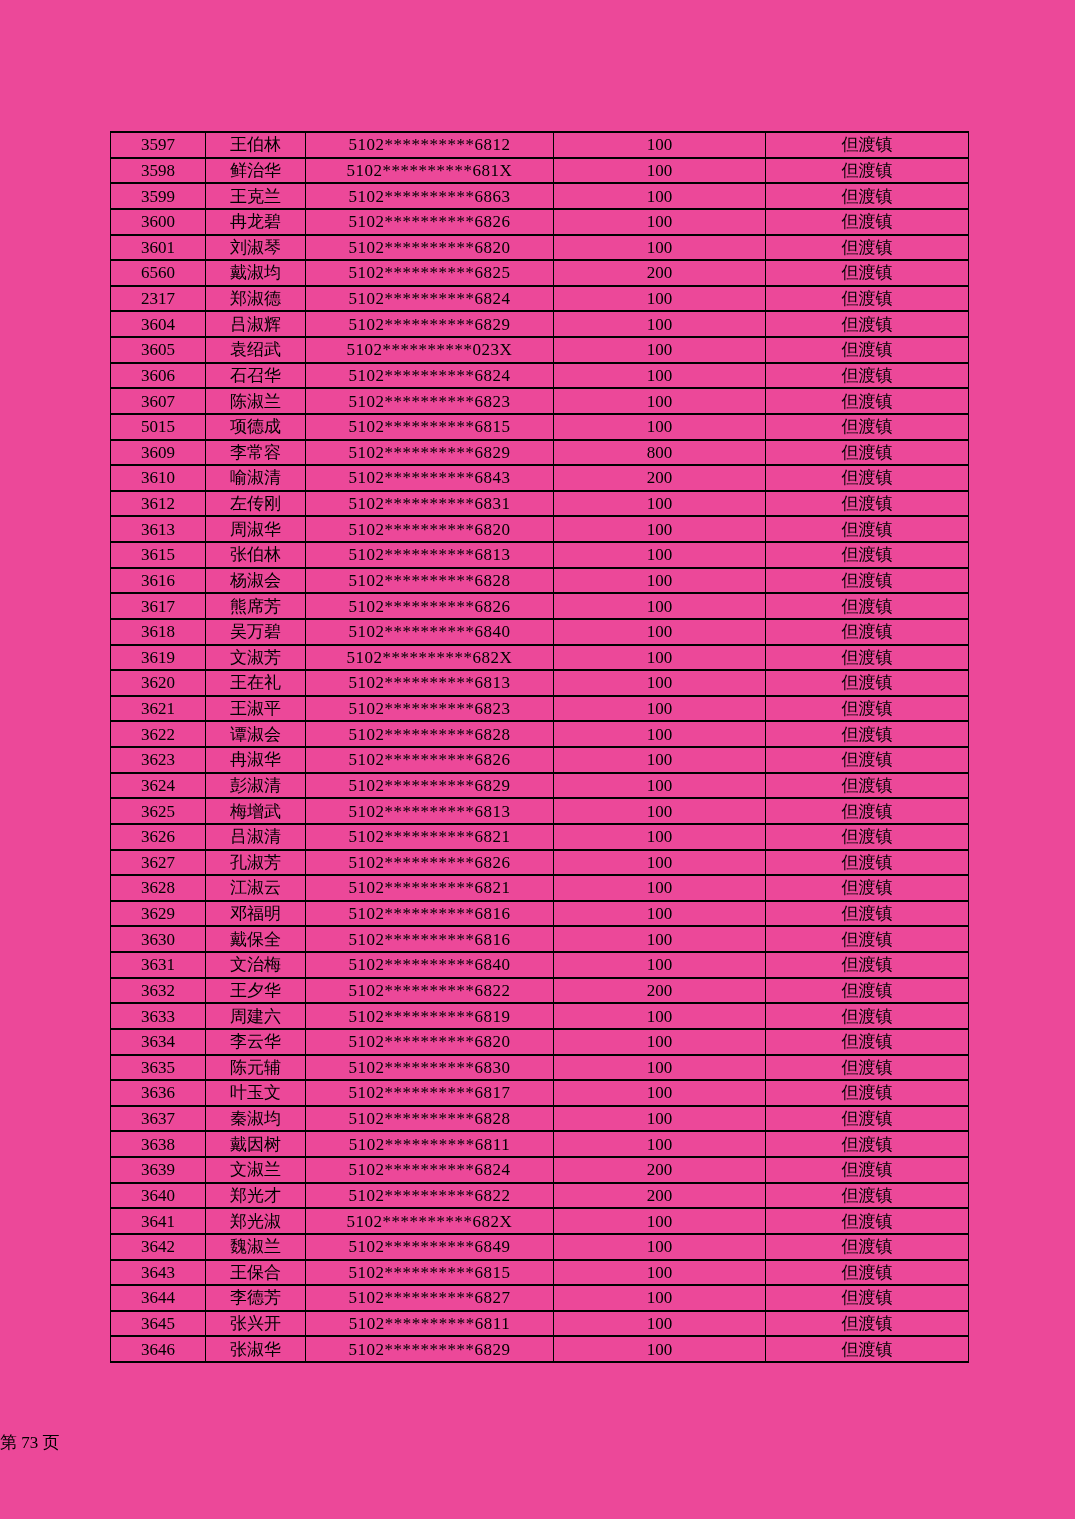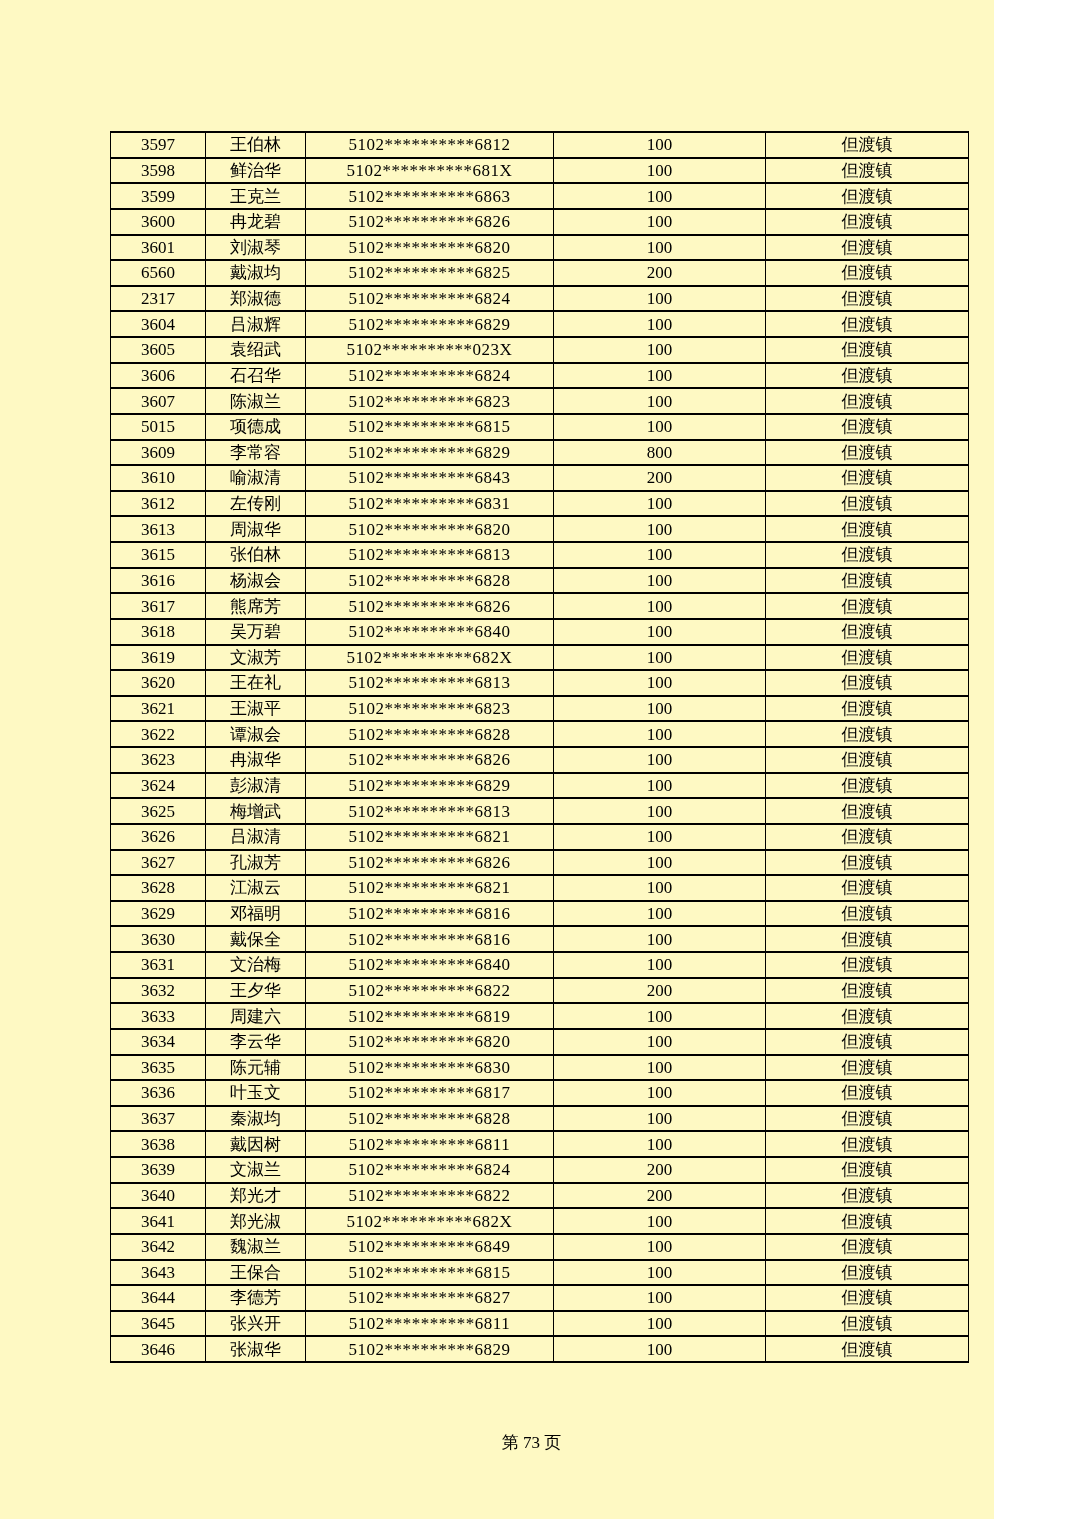--- a/index.html
+++ b/index.html
@@ -2,23 +2,23 @@
 <html><head>
 <meta charset="utf-8">
 <style>
   html, body {
     margin: 0;
     padding: 0;
     background: #ffffff;
   }
   .page {
     position: relative;
-    width: 994px;
+    width: 1075px;
     height: 1519px;
-    background: #fef9c3;
+    background: #ec4899;
     overflow: hidden;
     font-family: "Liberation Serif", "DejaVu Serif", serif;
     color: #000000;
   }
   table.roster {
     position: absolute;
     left: 110px;
     top: 131px;
     width: 858px;
     height: 1232px;
@@ -42,21 +42,20 @@
   }
   td.cell-id {
     font-size: 17.5px;
     letter-spacing: 0.5px;
   }
   .footer {
     position: absolute;
     top: 1431px;
     left: 0;
     width: 1063px;
-    text-align: center;
     font-size: 17px;
     font-family: "Liberation Serif", "DejaVu Serif", serif;
   }
 </style>
 </head>
 <body>
 
 <div class="page">
 
   <table class="roster">

